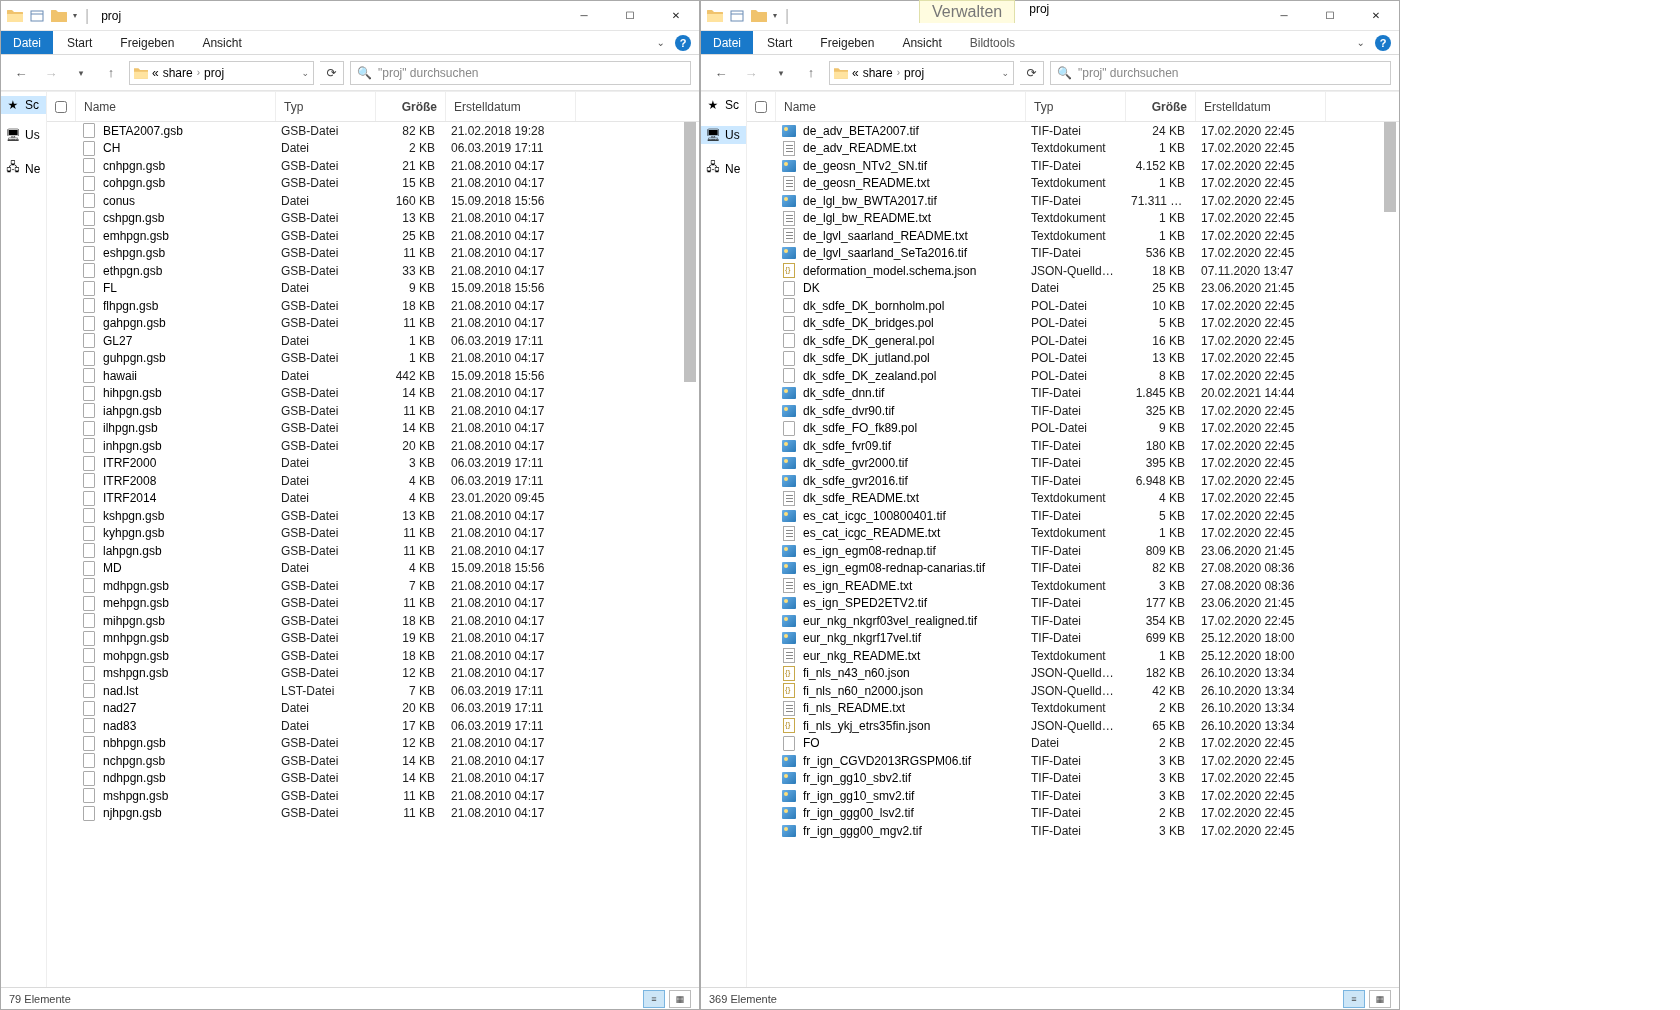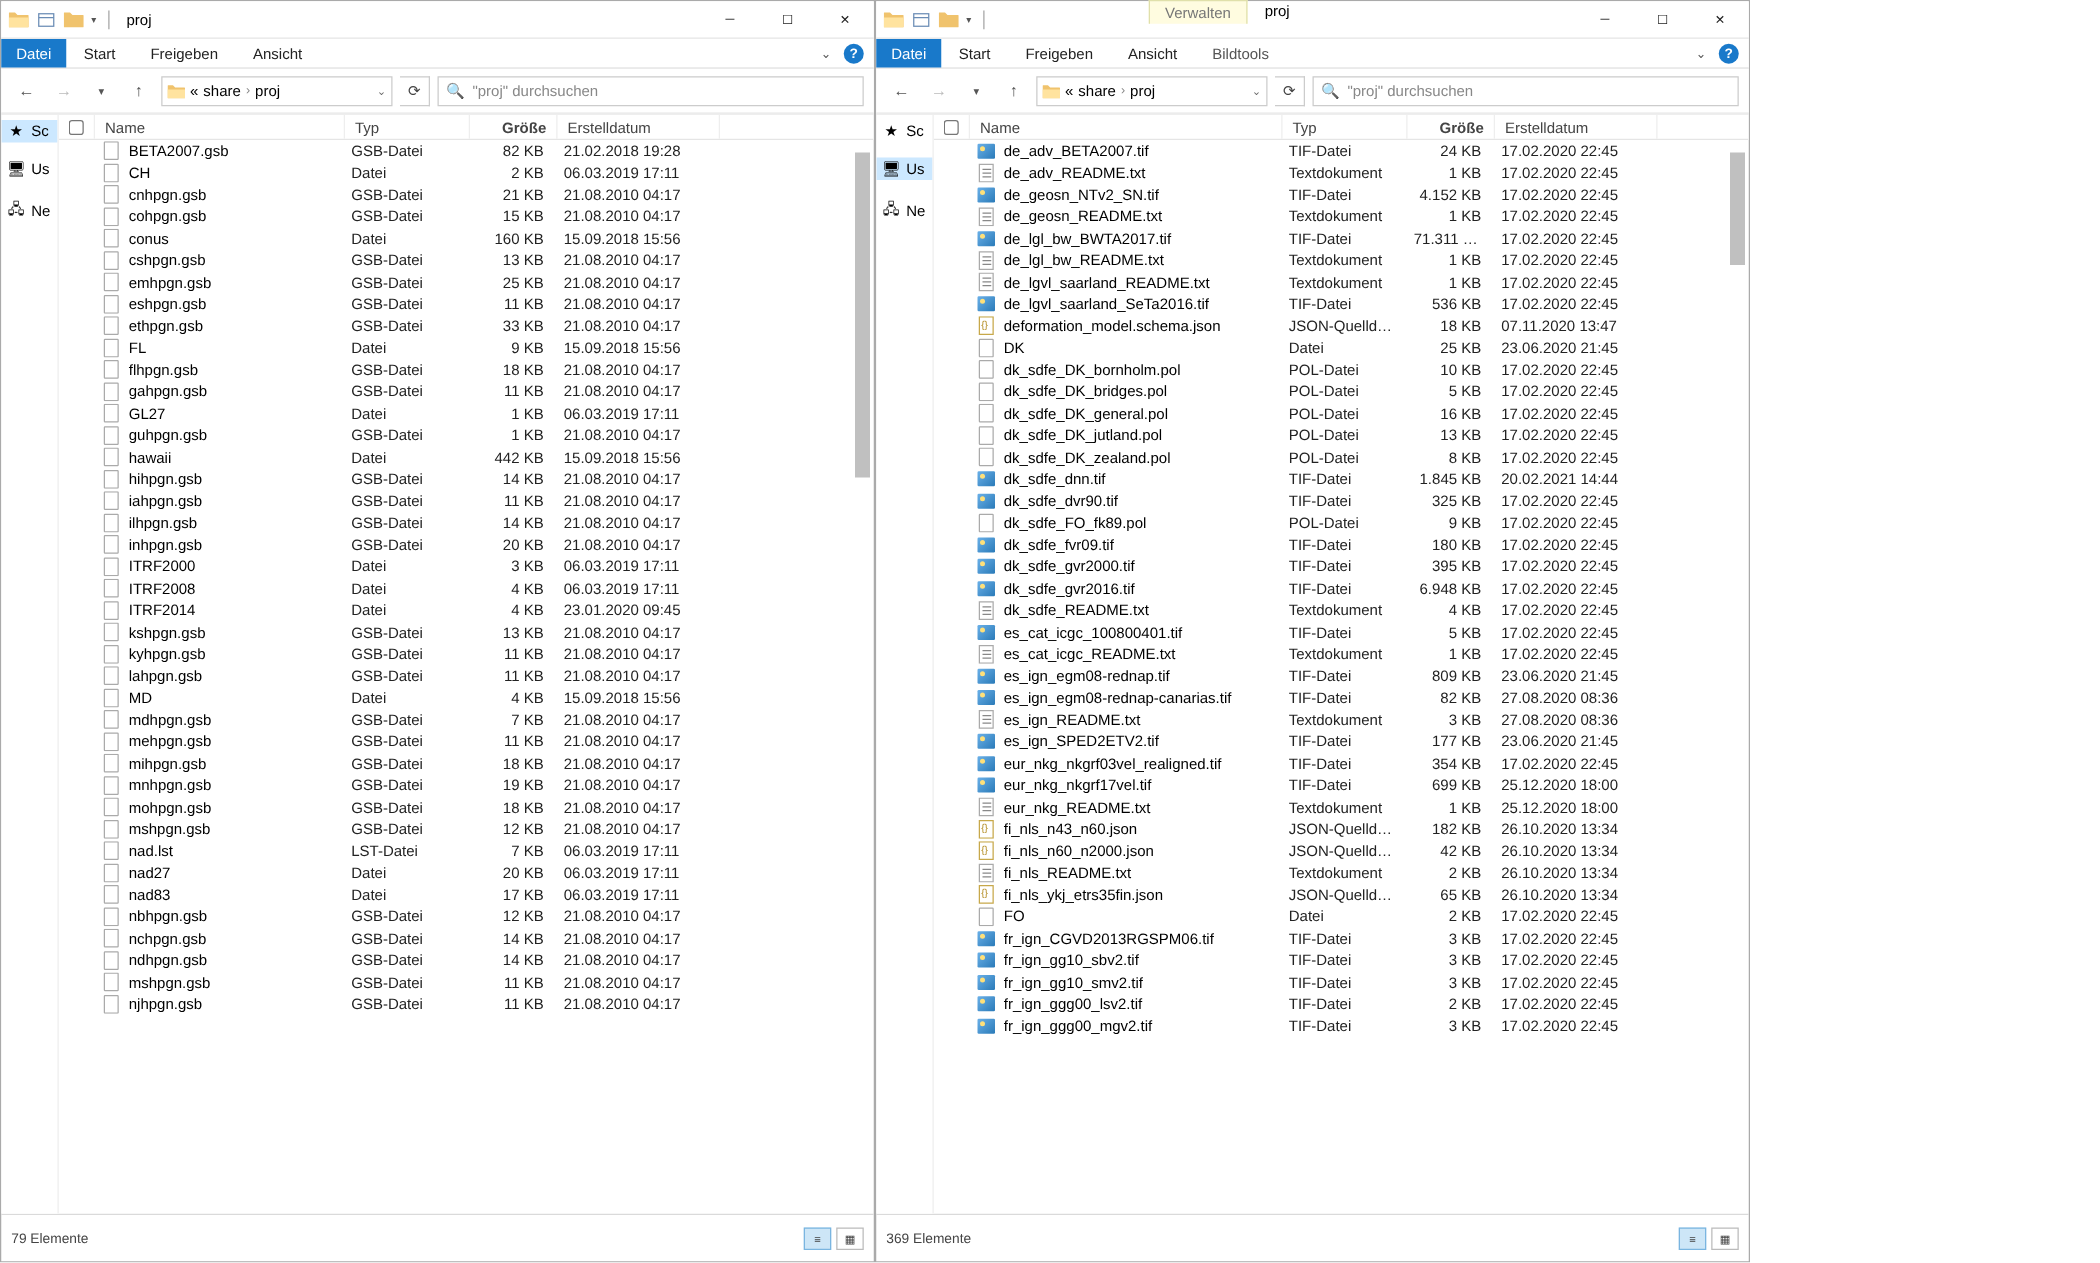--- a/index.html
+++ b/index.html
@@ -12,21 +12,21 @@
 .titlebar { height:30px; display:flex; align-items:center; background:#fff; border-bottom:1px solid #e5e5e5; position:relative; }
 .tb-left { display:flex; align-items:center; gap:6px; padding-left:6px; }
 .tb-icon { width:16px; height:16px; display:flex; align-items:center; justify-content:center; }
 .folder-icon { width:16px; height:13px; display:inline-block; }
 .folder-icon svg { width:100%; height:100%; display:block; }
 .tb-sep { color:#bbb; margin:0 2px; }
 .tb-title { font-size:12px; color:#000; margin-left:4px; }
 .tb-controls { margin-left:auto; display:flex; }
 .tb-btn { width:46px; height:30px; display:flex; align-items:center; justify-content:center; font-size:10px; color:#222; }
 .tab-extra { position:absolute; left:218px; top:-1px; display:flex; align-items:flex-start; }
-.tab-extra-box { border:1px solid #e0e0aa; border-bottom:none; padding:2px 12px; font-size:12px; background:#fffce0; color:#777; }
+.tab-extra-box { border:1px solid #e0e0aa; border-bottom:none; padding:2px 12px; font-size:16px; background:#fffce0; color:#777; }
 .tab-extra-label { font-size:12px; color:#000; margin-left:14px; padding-top:2px; }
 
 
 .menubar { height:24px; display:flex; align-items:stretch; background:#fff; border-bottom:1px solid #dadada; font-size:12px; }
 .menu-file { background:#1979ca; color:#fff; padding:0 12px; display:flex; align-items:center; }
 .menu-item { padding:0 14px; display:flex; align-items:center; color:#222; }
 .menubar-right { margin-left:auto; display:flex; align-items:center; gap:10px; padding-right:8px; }
 .help-icon { width:16px; height:16px; border-radius:50%; background:#1979ca; color:#fff; font-size:11px; display:flex; align-items:center; justify-content:center; font-weight:bold; }
 .chev { font-size:10px; color:#555; }
 .tab-special { padding:0 14px; display:flex; align-items:center; color:#555;text-align:right; }
@@ -42,21 +42,21 @@
 .search { flex:1; height:24px; border:1px solid #ccc; display:flex; align-items:center; padding:0 6px; gap:6px; font-size:12px; color:#888; background:#fff; }
 .search-icon { font-size:12px; color:#888; }
 
 
 .body { flex:1; display:flex; overflow:hidden; border-top:1px solid #eee; position:relative; }
 .navpane { width:46px; border-right:1px solid #eee; background:#fff; font-size:12px; padding-top:4px; overflow:hidden; }
 .np-item { display:flex; align-items:center; gap:4px; padding:2px 4px; white-space:nowrap; }
 .np-item.sel { background:#cce8ff; }
 .np-ico { width:16px; display:inline-flex; justify-content:center; }
 .filepane { flex:1; display:flex; flex-direction:column; overflow:hidden; }
-.cols { display:flex; height:20px; border-bottom:1px solid #e5e5e5; font-size:12px; color:#444; align-items:flex-end; background:#fff; }
+.cols { display:flex; height:30px; border-bottom:1px solid #e5e5e5; font-size:12px; color:#444; align-items:flex-end; background:#fff; }
 .cols .col { border-right:1px solid #eee; padding:0 8px; height:100%; display:flex; align-items:center; }
 .col.name { flex:0 0 200px; }
 .col.name.r { flex:0 0 250px; }
 .col.type { flex:0 0 100px; }
 .col.size { flex:0 0 70px; justify-content:flex-end;font-weight:bold; }
 .col.date { flex:0 0 130px; }
 .col.chk { flex:0 0 26px; justify-content:center; }
 .rows { flex:1; overflow-y:auto; overflow-x:hidden; font-size:12px; color:#000; }
 .row { display:flex; height:17.5px; align-items:center; }
 .row .c { padding:0 8px; overflow:hidden; white-space:nowrap; text-overflow:ellipsis; }
@@ -66,21 +66,21 @@
 .row .c.type { flex:0 0 100px; color:#222; }
 .row .c.size { flex:0 0 70px; text-align:right; color:#222; }
 .row .c.date { flex:0 0 130px; color:#222; }
 .file-ico { width:16px; height:16px; display:inline-flex; align-items:center; justify-content:center; flex-shrink:0; }
 
 
 .scroll-ind { position:absolute; right:2px; top:0; width:14px; height:100%; pointer-events:none; }
 .scroll-thumb { position:absolute; right:1px; width:12px; background:#c0c0c0; border-radius:0; }
 
 
-.status { height:38px; border-top:1px solid #dadada; display:flex; align-items:center; font-size:11px; color:#444; padding:0 8px; }
+.status { height:22px; border-top:1px solid #dadada; display:flex; align-items:center; font-size:11px; color:#444; padding:0 8px; }
 .status-right { margin-left:auto; display:flex; gap:4px; }
 .view-btn { width:22px; height:18px; border:1px solid #bbb; display:flex; align-items:center; justify-content:center; font-size:9px; }
 .view-btn.active { background:#cde6f7; border-color:#7ab5e0; }
 
 input[type=checkbox] { width:12px; height:12px; }
 
 
 .ico-generic { width:12px; height:15px; background:#fff; border:1px solid #aaa; border-radius:1px; position:relative; }
 .ico-tif { width:14px; height:12px; background:linear-gradient(135deg,#6ab0e8,#2a7ab8); border-radius:1px; position:relative; }
 .ico-tif::after { content:""; position:absolute; left:2px; top:2px; width:4px; height:4px; background:#ffe07a; border-radius:50%; }

